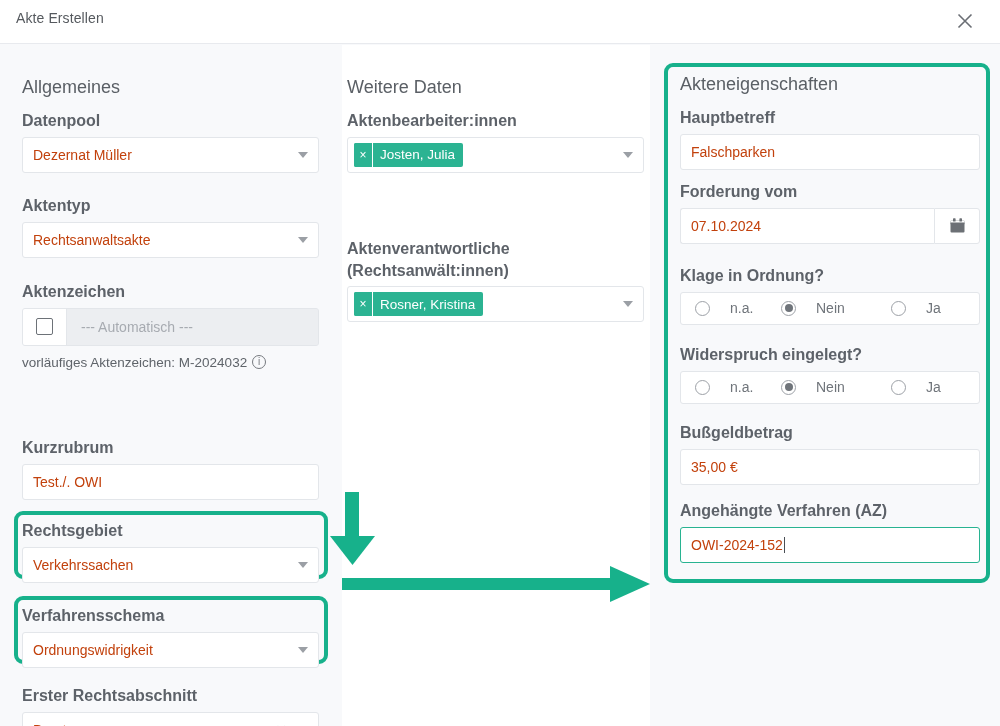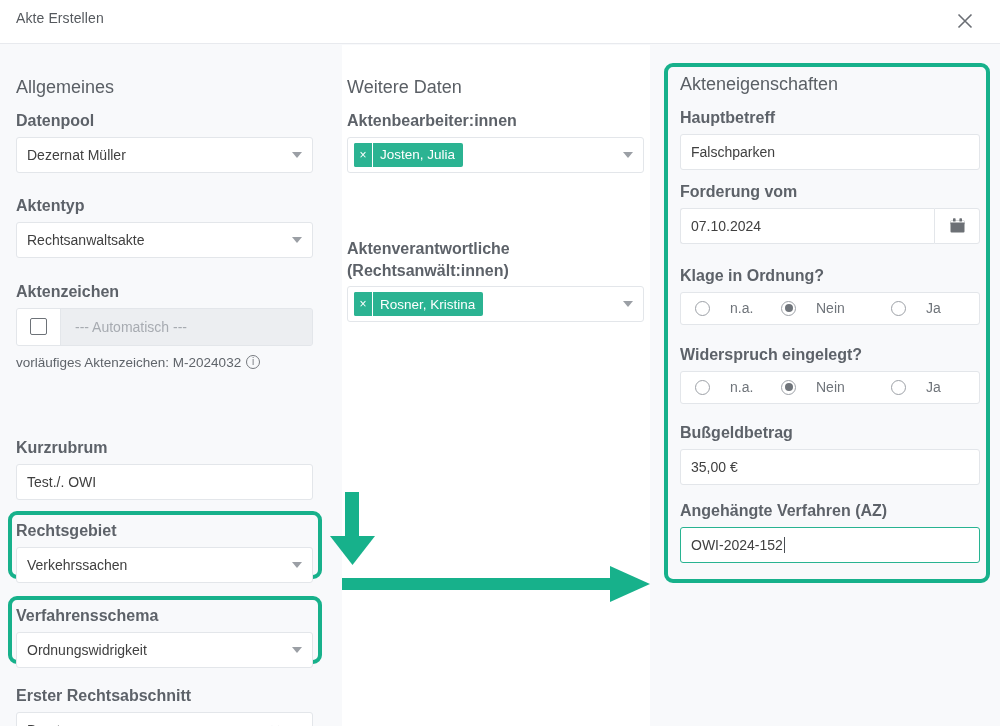--- a/index.html
+++ b/index.html
@@ -24,21 +24,21 @@
     letter-spacing: .1px;
   }
   .close-btn {
     position: absolute; right: 22px; top: 8px;
     width: 26px; height: 26px; cursor: pointer;
     display: flex; align-items: center; justify-content: center;
   }
   .close-btn svg { display:block; }
 
   
-  .col-left  { position: absolute; left: 0;    top: 45px; width: 342px; height: 681px; background: #f8f9fb; padding-left: 23px; }
+  .col-left  { position: absolute; left: 6px;    top: 45px; width: 342px; height: 681px; background: #f8f9fb; padding-left: 23px; }
   .col-mid   { position: absolute; left: 342px; top: 45px; width: 308px; height: 681px; background: #ffffff; }
   .col-right { position: absolute; left: 650px; top: 45px; width: 350px; height: 681px; background: #f8f9fb; }
 
   .col-title {
     font-size: 18px; font-weight: 400; color: #5a5f65;
   }
   .field-label {
     font-size: 16px; font-weight: bold; color: #5d6269;
     margin-bottom: 5px; line-height: 1.35;
   }
@@ -52,21 +52,21 @@
     height: 36px;
     display: flex; align-items: center;
     padding: 0 10px;
     font-size: 14px; color: #8e9399;
   }
   .input.focused { border: 1px solid #28b391; }
   .input .caret {
     display:inline-block; width:1px; height:16px; background:#4a4f55;
     margin-left:1px;
   }
-  .input-value { color: #404040; font-size: 14px; }
+  .input-value { color: #c2410c; font-size: 14px; }
 
   .chev {
     position: absolute; right: 10px; top: 50%; transform: translateY(-50%);
     width: 0; height: 0;
     border-left: 5.5px solid transparent;
     border-right: 5.5px solid transparent;
     border-top: 6px solid #9b9fa5;
   }
   .clear-x {
     position: absolute; right: 31px; top: 50%; transform: translateY(-50%);

